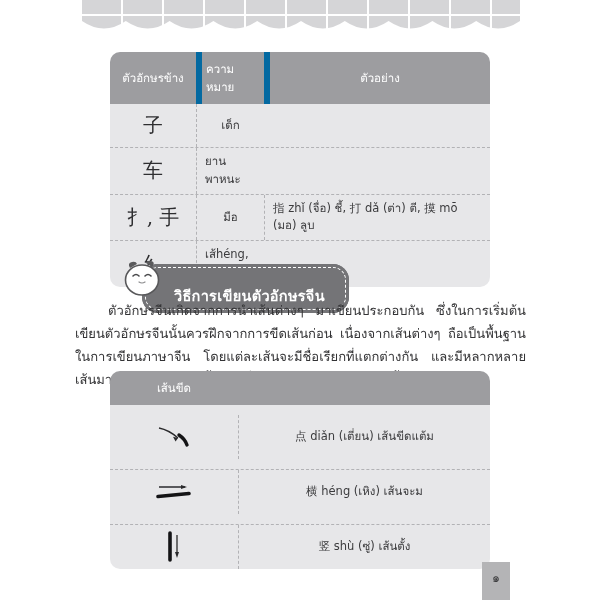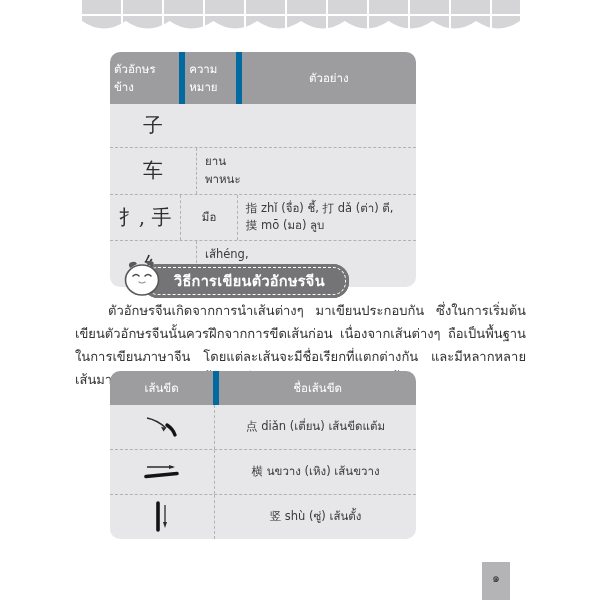--- a/index.html
+++ b/index.html
@@ -9,21 +9,21 @@
     background: #ffffff;
     font-family: "DejaVu Sans", "Liberation Sans", sans-serif;
     color: #3b3b3d;
     overflow: hidden;
   }
 
   
   .top-deco { position: absolute; left: 82px; top: 0; width: 438px; height: 38px; }
 
   
-  .book-table { position: absolute; width: 306px; border-radius: 12px; }
+  .book-table { position: absolute; width: 380px; border-radius: 12px; }
   .t-head {
     display: flex;
     background: #9d9da0;
     border-radius: 10px 10px 0 0;
     color: #ffffff;
     font-size: 11.5px;
     overflow: hidden;
   }
   .t-head .cell {
     display: flex; align-items: center; justify-content: center;
@@ -53,29 +53,29 @@
   .tbl1 .radical { font-size: 20px; color: #2e2e30; font-family: "DejaVu Serif", serif; }
   .tbl1 .r1 { min-height: 43px; }
   .tbl1 .r2 { min-height: 45px; }
   .tbl1 .r3 { min-height: 37px; }
   .tbl1 .r4 { min-height: 46px; }
 
   
   .tbl2 { left: 110px; top: 371px; }
   .tbl2 .c1 { width: 128px; }
   .tbl2 .c2 { width: 252px; }
-  .tbl2 .t-row { min-height: 38px; }
+  .tbl2 .t-row { min-height: 38px; margin-top: 10px; }
 
   
   .section-pill {
     position: absolute;
     left: 142px; top: 264px;
     background: #747477;
     border-radius: 16px;
-    padding: 5px 24px 6px 32px;
+    padding: 20px 24px 6px 32px;
     box-shadow: inset 0 0 0 1px #747477;
   }
   .section-pill .inner-dash {
     position: absolute; inset: 3px;
     border: 1px dashed #ffffff;
     border-radius: 13px;
     pointer-events: none;
   }
   .section-pill .pill-label {
     color: #ffffff; font-size: 14.5px; font-weight: bold; letter-spacing: .3px;
@@ -124,20 +124,21 @@
 
 <div class="book-table tbl1">
   <div class="t-head">
     <div class="cell c1">ตัวอักษรข้าง</div>
     <div class="cell c2">ความหมาย</div>
     <div class="cell c3" style="justify-content:center;">ตัวอย่าง</div>
   </div>
   <div class="t-body">
     <div class="t-row r1">
       <div class="cell c1 radical">子</div>
+      <div class="cell c2">เด็ก</div>
     </div>
     <div class="t-row r2">
       <div class="cell c1 radical">车</div>
       <div class="cell c2">ยานพาหนะ</div>
     </div>
     <div class="t-row r3">
       <div class="cell c1 radical">扌, 手</div>
       <div class="cell c2">มือ</div>
       <div class="cell c3">指 zhǐ (จื่อ) ชี้, 打 dǎ (ต่า) ตี, 摸 mō (มอ) ลูบ</div>
     </div>
@@ -159,42 +160,41 @@
   <path d="M11,20 q3,-3 6,0" fill="none" stroke="#4a4a4c" stroke-width="1.6" stroke-linecap="round"></path>
   <path d="M23,20 q3,-3 6,0" fill="none" stroke="#4a4a4c" stroke-width="1.6" stroke-linecap="round"></path>
   <path d="M17,26 q3,2 6,0" fill="none" stroke="#8a8a8c" stroke-width="1.2" stroke-linecap="round"></path>
 </svg>
 
 <p class="intro-par">ตัวอักษรจีนเกิดจากการนำเส้นต่างๆ มาเขียนประกอบกัน ซึ่งในการเริ่มต้นเขียนตัวอักษรจีนนั้นควรฝึกจากการขีดเส้นก่อน เนื่องจากเส้นต่างๆ ถือเป็นพื้นฐานในการเขียนภาษาจีน โดยแต่ละเส้นจะมีชื่อเรียกที่แตกต่างกัน และมีหลากหลายเส้นมาก แต่จะมีเส้นขีดพื้นฐานที่ควรรู้อยู่ด้วยกัน 6 ขีด ดังนี้</p>
 
 <div class="book-table tbl2">
   <div class="t-head">
     <div class="cell c1">เส้นขีด</div>
-    <div class="cell c2">ชื่อเส้นขีด</div>
   </div>
   <div class="t-body">
     <div class="t-row">
       <div class="cell c1">
         <svg class="stroke-svg" viewBox="0 0 46 34">
           <path d="M8,8 Q18,10 27,18" fill="none" stroke="#2a2a2c" stroke-width="1.4"></path>
           <path d="M27,18 l-5,-1.2 2.6,4.6 Z" fill="#2a2a2c"></path>
           <path d="M28,15 q6,4 8,10" fill="none" stroke="#141416" stroke-width="3.4" stroke-linecap="round"></path>
         </svg>
       </div>
       <div class="cell c2">点 diǎn (เตี่ยน) เส้นขีดแต้ม</div>
     </div>
     <div class="t-row">
       <div class="cell c1">
         <svg class="stroke-svg" viewBox="0 0 46 34">
           <path d="M8,12 H34" fill="none" stroke="#2a2a2c" stroke-width="1.3"></path>
           <path d="M36,12 l-6,-2 0,4 Z" fill="#2a2a2c"></path>
           <path d="M7,21.5 L38,18.5" fill="none" stroke="#141416" stroke-width="3.6" stroke-linecap="round"></path>
         </svg>
       </div>
-      <div class="cell c2">横 นขวาง (เหิง) เส้นขวาง</div>
+      <div class="cell c2">横 héng (เหิง) เส้นจะม</div>
     </div>
     <div class="t-row">
       <div class="cell c1">
         <svg class="stroke-svg" viewBox="0 0 46 34">
           <path d="M19,3 V30" fill="none" stroke="#141416" stroke-width="3.6" stroke-linecap="round"></path>
           <path d="M26,5 V24" fill="none" stroke="#2a2a2c" stroke-width="1.3"></path>
           <path d="M26,28 l-2,-6 4,0 Z" fill="#2a2a2c"></path>
         </svg>
       </div>
       <div class="cell c2">竖 shù (ซู่) เส้นตั้ง</div>

